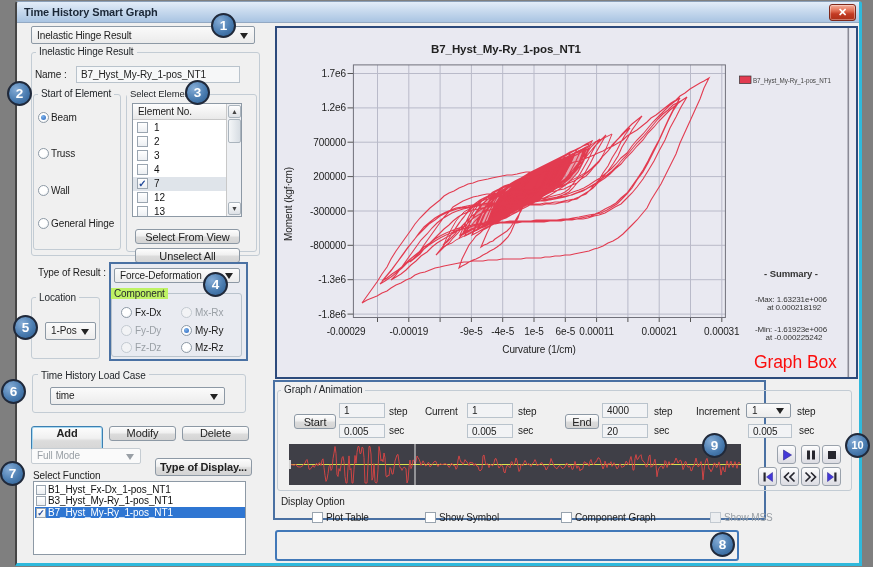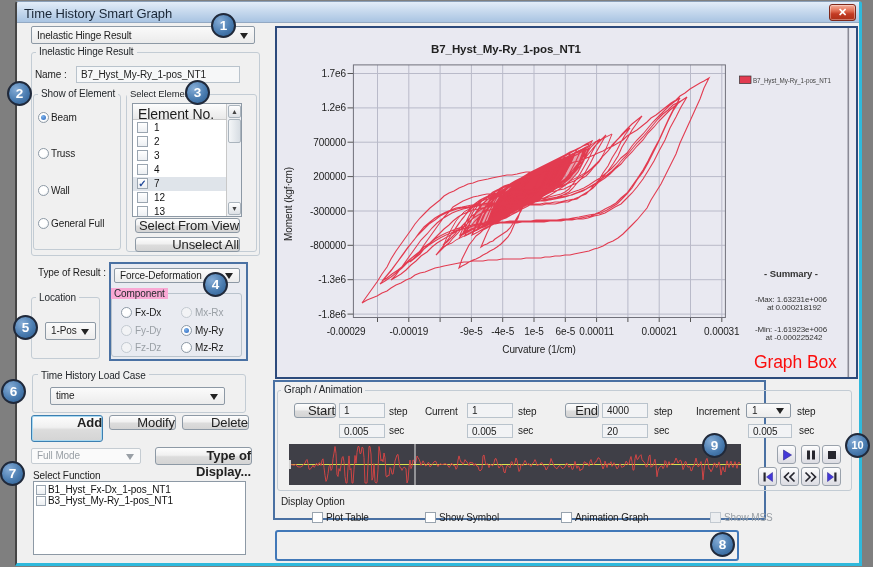--- a/index.html
+++ b/index.html
@@ -1,23 +1,23 @@
 <!DOCTYPE html>
 <html><head><meta charset="utf-8"><style>
 *{margin:0;padding:0;box-sizing:border-box}
 body{font-family:"Liberation Sans",sans-serif;}
 #canvas{position:relative;width:873px;height:567px;background:#7f7f7f;overflow:hidden;font-size:10px;letter-spacing:-0.1px;color:#1c1c1c;}
 .abs{position:absolute}
 #win{position:absolute;left:15px;top:1px;width:847px;height:565px;background:#f0f0f0;border-left:2px solid #454545;border-top:1px solid #8ba0b9;border-right:3px solid #2fb9dc;border-bottom:3px solid #2fb9dc;border-radius:3px 3px 0 0;}
 #titlebar{position:absolute;left:0;top:0;right:0;height:21px;background:linear-gradient(#e3edf9,#c8daee 45%,#a9c4e2);border-radius:3px 3px 0 0;border-bottom:1px solid #93a9c3;}
-#titlebar .t{position:absolute;left:7px;top:4px;font-size:13px;font-weight:normal;color:#1a2737}
+#titlebar .t{position:absolute;left:7px;top:4px;font-size:11px;font-weight:bold;color:#1a2737}
 #closebtn{position:absolute;right:3px;top:2px;width:27px;height:17px;border-radius:3px;background:linear-gradient(#f5b09b,#e06b50 40%,#c23a22 60%,#ad3018);border:1px solid #7e281a;box-shadow:inset 0 0 0 1px rgba(255,255,255,.35);color:#fff;font-weight:bold;font-size:11px;text-align:center;line-height:15px}
 .gbox{position:absolute;border:1px solid #c3ccd4;border-radius:3px;}
 .glabel{position:absolute;background:#f0f0f0;padding:0 3px;font-size:10px;color:#23272b;white-space:nowrap}
-.btn{position:absolute;background:linear-gradient(#fdfdfd,#f0f0f0 45%,#dcdcdc 55%,#d4d4d4);border:1px solid #8d99a5;border-radius:3px;text-align:right;font-size:13px;color:#222;}
+.btn{position:absolute;background:linear-gradient(#fdfdfd,#f0f0f0 45%,#dcdcdc 55%,#d4d4d4);border:1px solid #8d99a5;border-radius:3px;text-align:center;font-size:11px;color:#222;margin-top:11px;}
 .field{position:absolute;background:#fbfcfd;border:1px solid #b9c3cc;font-size:10px;color:#222;padding-left:4px;}
 .combo{position:absolute;background:linear-gradient(#fbfbfb,#ececec);border:1px solid #8d99a5;border-radius:2px;font-size:10px;color:#1c1c1c;padding-left:5px;}
 .combo .arr{position:absolute;right:6px;top:50%;margin-top:-2.5px;width:0;height:0;border-left:4.5px solid transparent;border-right:4.5px solid transparent;border-top:6px solid #222}
 .circ{position:absolute;width:25px;height:25px;border-radius:50%;background:radial-gradient(circle at 34% 30%,#85acd6,#4a7cb0 55%,#2b5a8d);border:2px solid #20293a;color:#fff;font-size:13.5px;font-weight:bold;text-align:center;line-height:21px;z-index:50}
 .chk{position:absolute;width:11px;height:11px;background:#fff;border:1px solid #98a3ae}
 .radio{position:absolute;width:11px;height:11px;border-radius:50%;background:radial-gradient(circle at 35% 30%,#fff 55%,#dfe5ea);border:1px solid #8e9aa6}
 .radio.on::after{content:"";position:absolute;left:2px;top:2px;width:5px;height:5px;border-radius:50%;background:radial-gradient(circle at 35% 30%,#7db2e8,#2a66c0)}
 .lbl{position:absolute;font-size:10px;color:#1c1c1c;white-space:nowrap}
 .dis{color:#9aa0a6}
 .radio.dis2{background:#f2f3f5;border-color:#c3cad1}
@@ -36,34 +36,34 @@
       </div>
 
   <div class="combo" style="left:14px;top:24px;width:224px;height:18px;line-height:17px;background:linear-gradient(#fafafa,#ebebeb);">Inelastic Hinge Result<span class="arr"></span></div>
 
   <div class="gbox" style="left:14px;top:50px;width:229px;height:204px"></div>
   <div class="glabel" style="left:19px;top:44px">Inelastic Hinge Result</div>
   <div class="lbl" style="left:18px;top:67px">Name :</div>
   <div class="field" style="left:59px;top:64px;width:164px;height:17px;line-height:16px;background:#f6f7f8">B7_Hyst_My-Ry_1-pos_NT1</div>
 
   <div class="gbox" style="left:16px;top:92px;width:88px;height:156px"></div>
-  <div class="glabel" style="left:21px;top:86px">Show of Element</div>
+  <div class="glabel" style="left:21px;top:86px">Start of Element</div>
   <div class="radio on" style="left:21px;top:110px"></div>
       <div class="lbl" style="left:34px;top:110px">Beam</div>
   <div class="radio" style="left:21px;top:146px"></div>
       <div class="lbl" style="left:34px;top:146px">Truss</div>
   <div class="radio" style="left:21px;top:183px"></div>
       <div class="lbl" style="left:34px;top:183px">Wall</div>
   <div class="radio" style="left:21px;top:216px"></div>
-      <div class="lbl" style="left:34px;top:216px">General Full</div>
+      <div class="lbl" style="left:34px;top:216px">General Hinge</div>
 
   <div class="gbox" style="left:109px;top:92px;width:131px;height:158px"></div>
   <div class="glabel" style="left:110px;top:86px;font-size:9.5px">Select Element</div>
   <div id="elist" class="abs" style="left:115px;top:101px;width:110px;height:114px;background:#fff;border:1px solid #8d99a5;overflow:hidden">
-    <div class="abs" style="left:0;top:0;width:93px;height:16px;background:linear-gradient(#fdfdfd,#e9e9e9);border-bottom:1px solid #c8c8c8;padding:2px 0 0 5px;font-size:14px">Element No.</div>
+    <div class="abs" style="left:0;top:0;width:93px;height:16px;background:linear-gradient(#fdfdfd,#e9e9e9);border-bottom:1px solid #c8c8c8;padding:2px 0 0 5px;font-size:10px">Element No.</div>
     <div class="abs" style="left:93px;top:0;width:16px;height:114px;background:#eef0f3;border-left:1px solid #c8c8c8">
       <div class="abs" style="left:1px;top:1px;width:13px;height:13px;background:linear-gradient(#fefefe,#dde1e6);border:1px solid #aab4bd;border-radius:2px;text-align:center;line-height:11px;font-size:7px;color:#444">▲</div>
       <div class="abs" style="left:1px;top:15px;width:13px;height:24px;background:linear-gradient(90deg,#f4f6f8,#d7dde3);border:1px solid #aab4bd;border-radius:2px"></div>
       <div class="abs" style="left:1px;top:98px;width:13px;height:13px;background:linear-gradient(#fefefe,#dde1e6);border:1px solid #aab4bd;border-radius:2px;text-align:center;line-height:12px;font-size:7px;color:#444">▼</div>
     </div>
     <div class="row" style="top:17px"><span class="cb"></span>1</div>
     <div class="row" style="top:31px"><span class="cb"></span>2</div>
     <div class="row" style="top:45px"><span class="cb"></span>3</div>
     <div class="row" style="top:59px"><span class="cb"></span>4</div>
     <div class="row" style="top:73px;background:#dfe4ea"><span class="cb ck">✓</span>7</div>
@@ -71,21 +71,21 @@
     <div class="row" style="top:101px"><span class="cb"></span>13</div>
 
   </div>
   <div class="btn" style="left:118px;top:216px;width:105px;height:15px;line-height:14px">Select From View</div>
   <div class="btn" style="left:118px;top:235px;width:105px;height:15px;line-height:14px">Unselect All</div>
 
   <div class="lbl" style="left:21px;top:265px">Type of Result :</div>
   <div class="bluebox" style="left:92px;top:260px;width:139px;height:99px;background:#e9ebf1"></div>
   <div class="combo" style="left:97px;top:266px;width:126px;height:15px;line-height:14px">Force-Deformation<span class="arr"></span></div>
   <div class="gbox" style="left:94px;top:291px;width:131px;height:64px;border-color:#b9c3cc"></div>
-  <div class="glabel" style="left:94px;top:286px;background:#f9a8d4">Component</div>
+  <div class="glabel" style="left:94px;top:286px;background:#bef264">Component</div>
   <div class="radio" style="left:104px;top:305px"></div>
       <div class="lbl" style="left:118px;top:305px">Fx-Dx</div>
   <div class="radio dis2" style="left:104px;top:323px"></div>
       <div class="lbl dis" style="left:118px;top:323px">Fy-Dy</div>
   <div class="radio dis2" style="left:104px;top:340px"></div>
       <div class="lbl dis" style="left:118px;top:340px">Fz-Dz</div>
   <div class="radio dis2" style="left:164px;top:305px"></div>
       <div class="lbl dis" style="left:178px;top:305px">Mx-Rx</div>
   <div class="radio on" style="left:164px;top:323px"></div>
       <div class="lbl" style="left:178px;top:323px">My-Ry</div>
@@ -103,20 +103,21 @@
   <div class="btn" style="left:14px;top:413px;width:72px;height:27px;line-height:13px;border-color:#3c7fb1;box-shadow:0 0 0 1px #a8d8f0 inset;font-weight:bold">Add</div>
   <div class="btn" style="left:92px;top:413px;width:67px;height:15px;line-height:13px">Modify</div>
   <div class="btn" style="left:165px;top:413px;width:67px;height:15px;line-height:13px">Delete</div>
 
   <div class="combo" style="left:14px;top:446px;width:110px;height:16px;line-height:14px;background:#fafafa;border-color:#c5ccd2;color:#9aa0a6">Full Mode<span class="arr" style="border-top-color:#9aa0a6"></span></div>
   <div class="btn" style="left:138px;top:445px;width:97px;height:18px;line-height:16px;font-weight:bold">Type of Display...</div>
   <div class="lbl" style="left:16px;top:468px">Select Function</div>
   <div id="flist" class="abs" style="left:16px;top:479px;width:213px;height:74px;background:#fff;border:1px solid #8d99a5">
     <div class="frow" style="top:2px"><span class="cb2"></span>B1_Hyst_Fx-Dx_1-pos_NT1</div>
     <div class="frow" style="top:13px"><span class="cb2"></span>B3_Hyst_My-Ry_1-pos_NT1</div>
+    <div class="frow" style="top:25px;background:#2f76d2;color:#fff"><span class="cb2">✓</span>B7_Hyst_My-Ry_1-pos_NT1</div>
   </div>
 
   <div id="graphbox" class="abs" style="left:258px;top:24px;width:583px;height:353px;background:#e9e9f1;border:2px solid #2c4a7c"><svg width="579" height="349" viewBox="277 28 579 349" font-family="Liberation Sans, sans-serif">
           <line x1="377.5" y1="64.9" x2="377.5" y2="317.5" stroke="#b9bac9" stroke-width="1"></line>
           <line x1="408.8" y1="64.9" x2="408.8" y2="317.5" stroke="#b9bac9" stroke-width="1"></line>
           <line x1="440.1" y1="64.9" x2="440.1" y2="317.5" stroke="#b9bac9" stroke-width="1"></line>
           <line x1="471.4" y1="64.9" x2="471.4" y2="317.5" stroke="#b9bac9" stroke-width="1"></line>
           <line x1="502.7" y1="64.9" x2="502.7" y2="317.5" stroke="#b9bac9" stroke-width="1"></line>
           <line x1="534.0" y1="64.9" x2="534.0" y2="317.5" stroke="#b9bac9" stroke-width="1"></line>
           <line x1="565.3" y1="64.9" x2="565.3" y2="317.5" stroke="#b9bac9" stroke-width="1"></line>
@@ -257,21 +258,21 @@
             <path d="M1.5 1.5 L7.5 6 L1.5 10.5 Z" fill="#4338d8" stroke="#2a2090" stroke-width="0.5"></path>
             <rect x="8.3" y="1.5" width="2.2" height="9" fill="#26262e"></rect>
           </svg>
         </div>
     <div class="lbl" style="left:6px;top:114px">Display Option</div>
     <div class="chk" style="left:37px;top:130px"></div>
         <div class="lbl" style="left:51px;top:130px">Plot Table</div>
     <div class="chk" style="left:150px;top:130px"></div>
         <div class="lbl" style="left:164px;top:130px">Show Symbol</div>
     <div class="chk" style="left:286px;top:130px"></div>
-        <div class="lbl" style="left:300px;top:130px">Animation Graph</div>
+        <div class="lbl" style="left:300px;top:130px">Component Graph</div>
     <div class="chk" style="left:435px;top:130px;background:#eceef0;border-color:#c3cad1"></div>
         <div class="lbl dis" style="left:449px;top:130px">Show MSS</div>
 </div>
 
   <div class="bluebox" style="left:258px;top:528px;width:464px;height:31px;border-radius:3px;border-color:#4178b8"></div>
 </div>
 
 <div class="circ" style="left:211px;top:13px">1</div>
 <div class="circ" style="left:7px;top:81px">2</div>
 <div class="circ" style="left:185px;top:80px">3</div>

